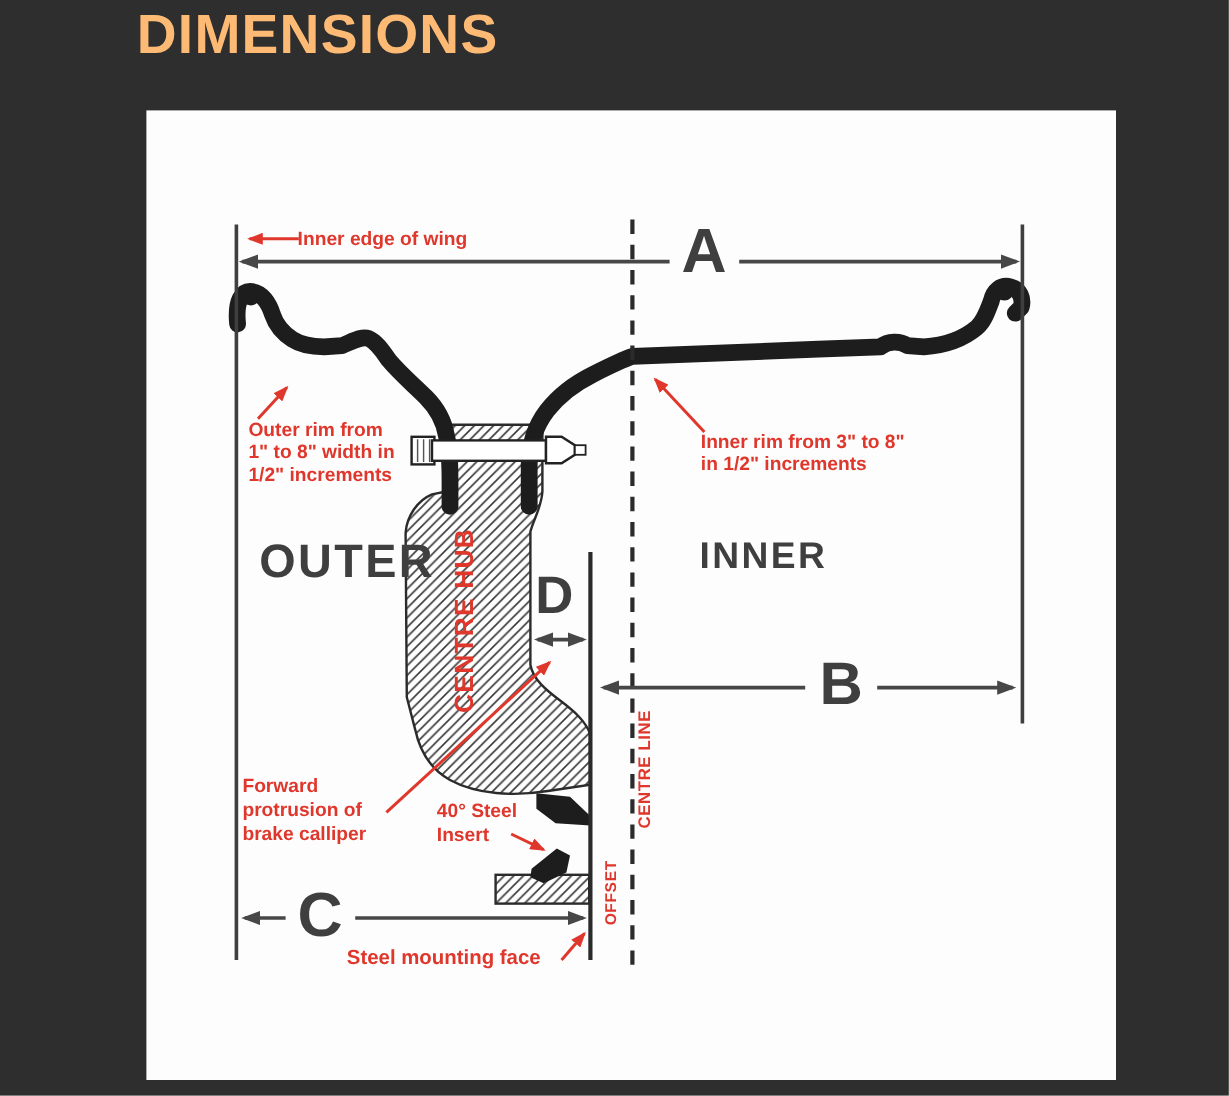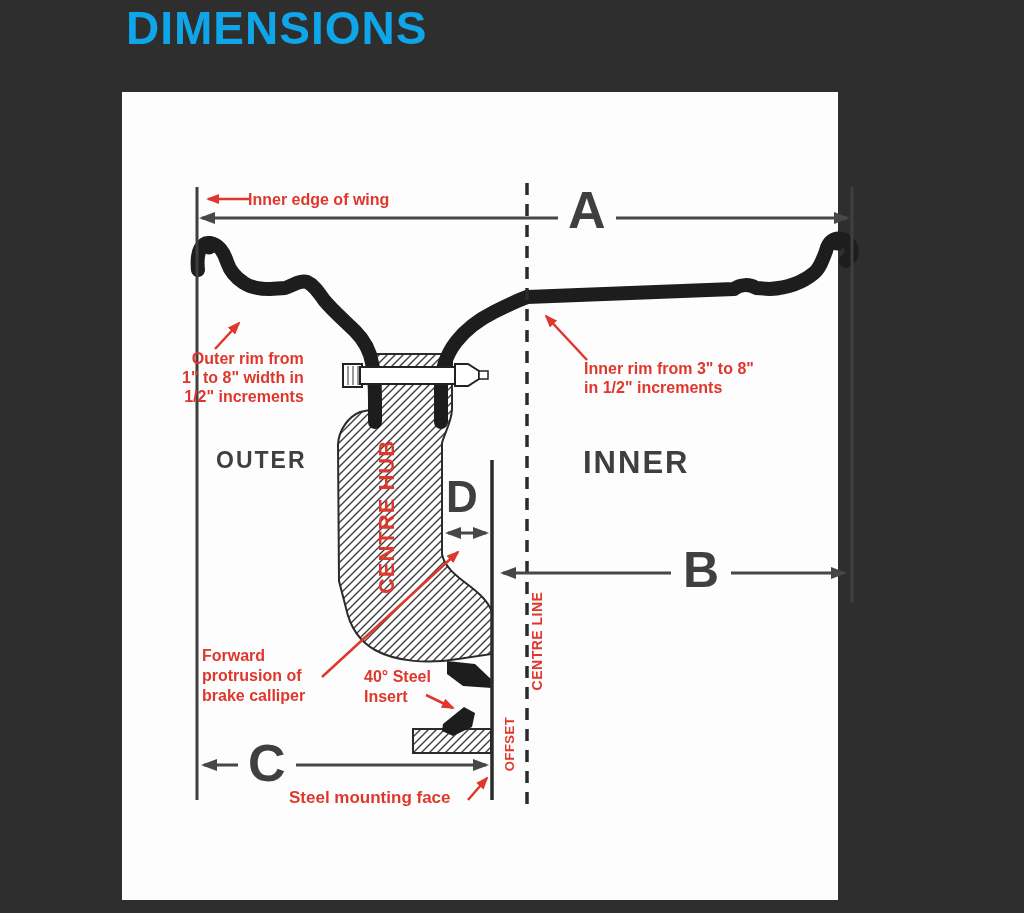--- a/index.html
+++ b/index.html
@@ -4,38 +4,38 @@
 <style>
   html,body{margin:0;padding:0;}
   body{
     width:1024px;height:913px;position:relative;overflow:hidden;
     background:#2e2e2e;
     font-family:"Liberation Sans", sans-serif;
   }
   .page-title{
     position:absolute;left:114px;top:2px;
     font-size:46px;line-height:52px;font-weight:600;
-    letter-spacing:1px;color:#0ea5e9;margin-left:12px;
+    letter-spacing:1px;color:#fdba74;
   }
   .panel{
-    position:absolute;left:122px;top:92px;width:716px;height:808px;
+    position:absolute;left:122px;top:92px;width:808px;height:808px;
     background:#fdfdfd;
   }
   .diagram-svg{position:absolute;left:0;top:0;z-index:1;}
   .lbl{position:absolute;z-index:2;white-space:pre-line;}
   .red{color:#df372c;font-weight:bold;font-size:16px;line-height:19px;}
   .ink{color:#3f3f3f;font-weight:bold;}
   #lbl-inner-edge{left:126px;top:98px;}
   #lbl-dim-a{left:436px;top:92px;display:flex;align-items:baseline;
     background:#fdfdfd;padding:0 10px;white-space:nowrap;}
   #lbl-dim-a .big-a{font-size:52px;line-height:1;}
   #lbl-dim-a .eq{font-size:27px;margin-left:10px;}
-  #lbl-outer-rim{left:60px;top:257px;text-align:right;}
+  #lbl-outer-rim{left:85px;top:257px;}
   #lbl-inner-rim{left:462px;top:267px;}
-  #lbl-outer{left:94px;top:357px;font-size:23px;letter-spacing:2px;line-height:1;}
+  #lbl-outer{left:94px;top:357px;font-size:39px;letter-spacing:2px;line-height:1;}
   #lbl-inner{left:461px;top:355px;font-size:31px;letter-spacing:2px;line-height:1;text-align:right;}
   #lbl-centre-hub{left:265px;top:425px;transform:translate(-50%,-50%) rotate(-90deg);
     font-size:22px;letter-spacing:1px;white-space:nowrap;line-height:1;}
   #lbl-d{left:324px;top:383px;font-size:44px;line-height:1;}
   #lbl-b{left:549px;top:452px;font-size:50px;line-height:1.05;background:#fdfdfd;padding:0 12px;}
   #lbl-c{left:116px;top:644px;font-size:52px;line-height:1.05;background:#fdfdfd;padding:0 10px;}
   #lbl-centre-line{left:415px;top:549px;transform:translate(-50%,-50%) rotate(-90deg);
     font-size:14px;letter-spacing:.5px;white-space:nowrap;line-height:1;}
   #lbl-offset{left:387px;top:652px;transform:translate(-50%,-50%) rotate(-90deg);
     font-size:13px;letter-spacing:.5px;white-space:nowrap;line-height:1;}

